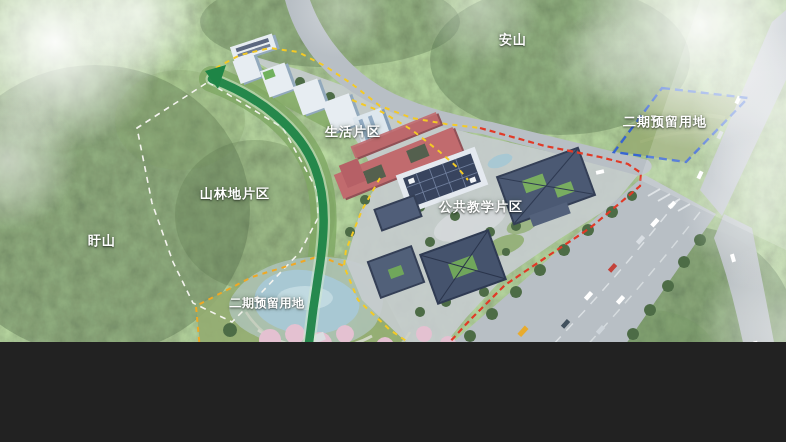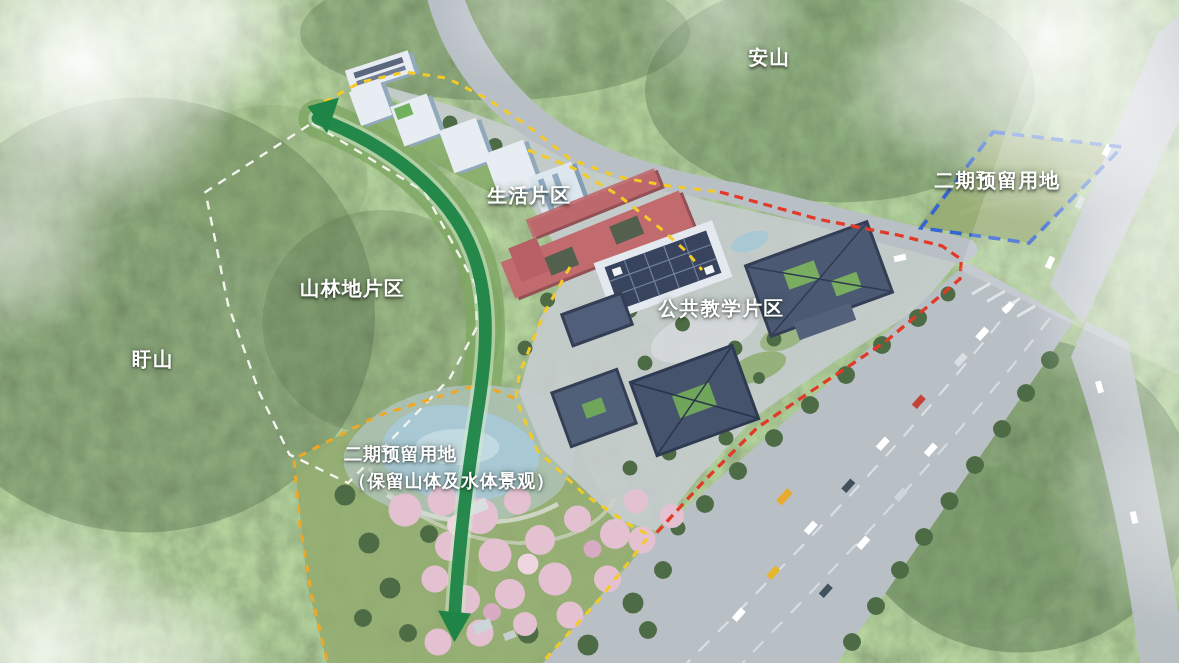--- a/index.html
+++ b/index.html
@@ -1,18 +1,18 @@
 <!DOCTYPE html>
 <html><head>
 <meta charset="utf-8">
 <style>
   html,body{margin:0;padding:0;background:#222;}
   #stage{
-    position:relative;width:786px;height:442px;overflow:hidden;
-    font-family:Liberation Mono, monospace;
+    position:relative;width:786px;height:342px;overflow:hidden;
+    font-family:Liberation Serif, serif;
     background:#51694a;
   }
   #stage svg{position:absolute;left:0;top:0;}
   .label{
     position:absolute;transform:translate(-50%,-50%);
     color:#ffffff;font-weight:bold;font-size:13px;line-height:1.1;
     white-space:nowrap;letter-spacing:1px;
     text-shadow:0 1px 2px rgba(0,0,0,.6),0 0 4px rgba(40,60,40,.55);
     pointer-events:none;
   }
@@ -324,14 +324,13 @@
   </g>
 </svg>
 
   <div class="label" style="left:513px;top:40px;">安山</div>
   <div class="label" style="left:665px;top:122px;text-align:right;">二期预留用地</div>
   <div class="label" style="left:353px;top:132px;">生活片区</div>
   <div class="label" style="left:235px;top:194px;">山林地片区</div>
   <div class="label" style="left:102px;top:241px;">盱山</div>
   <div class="label" style="left:461px;top:207px;padding-left:40px;">公共教学片区</div>
   <div class="label small" style="left:267px;top:304px;">二期预留用地</div>
-  <div class="label small" style="left:301px;top:322px;">（保留山体及水体景观）</div>
 </div>
 
 </body></html>

